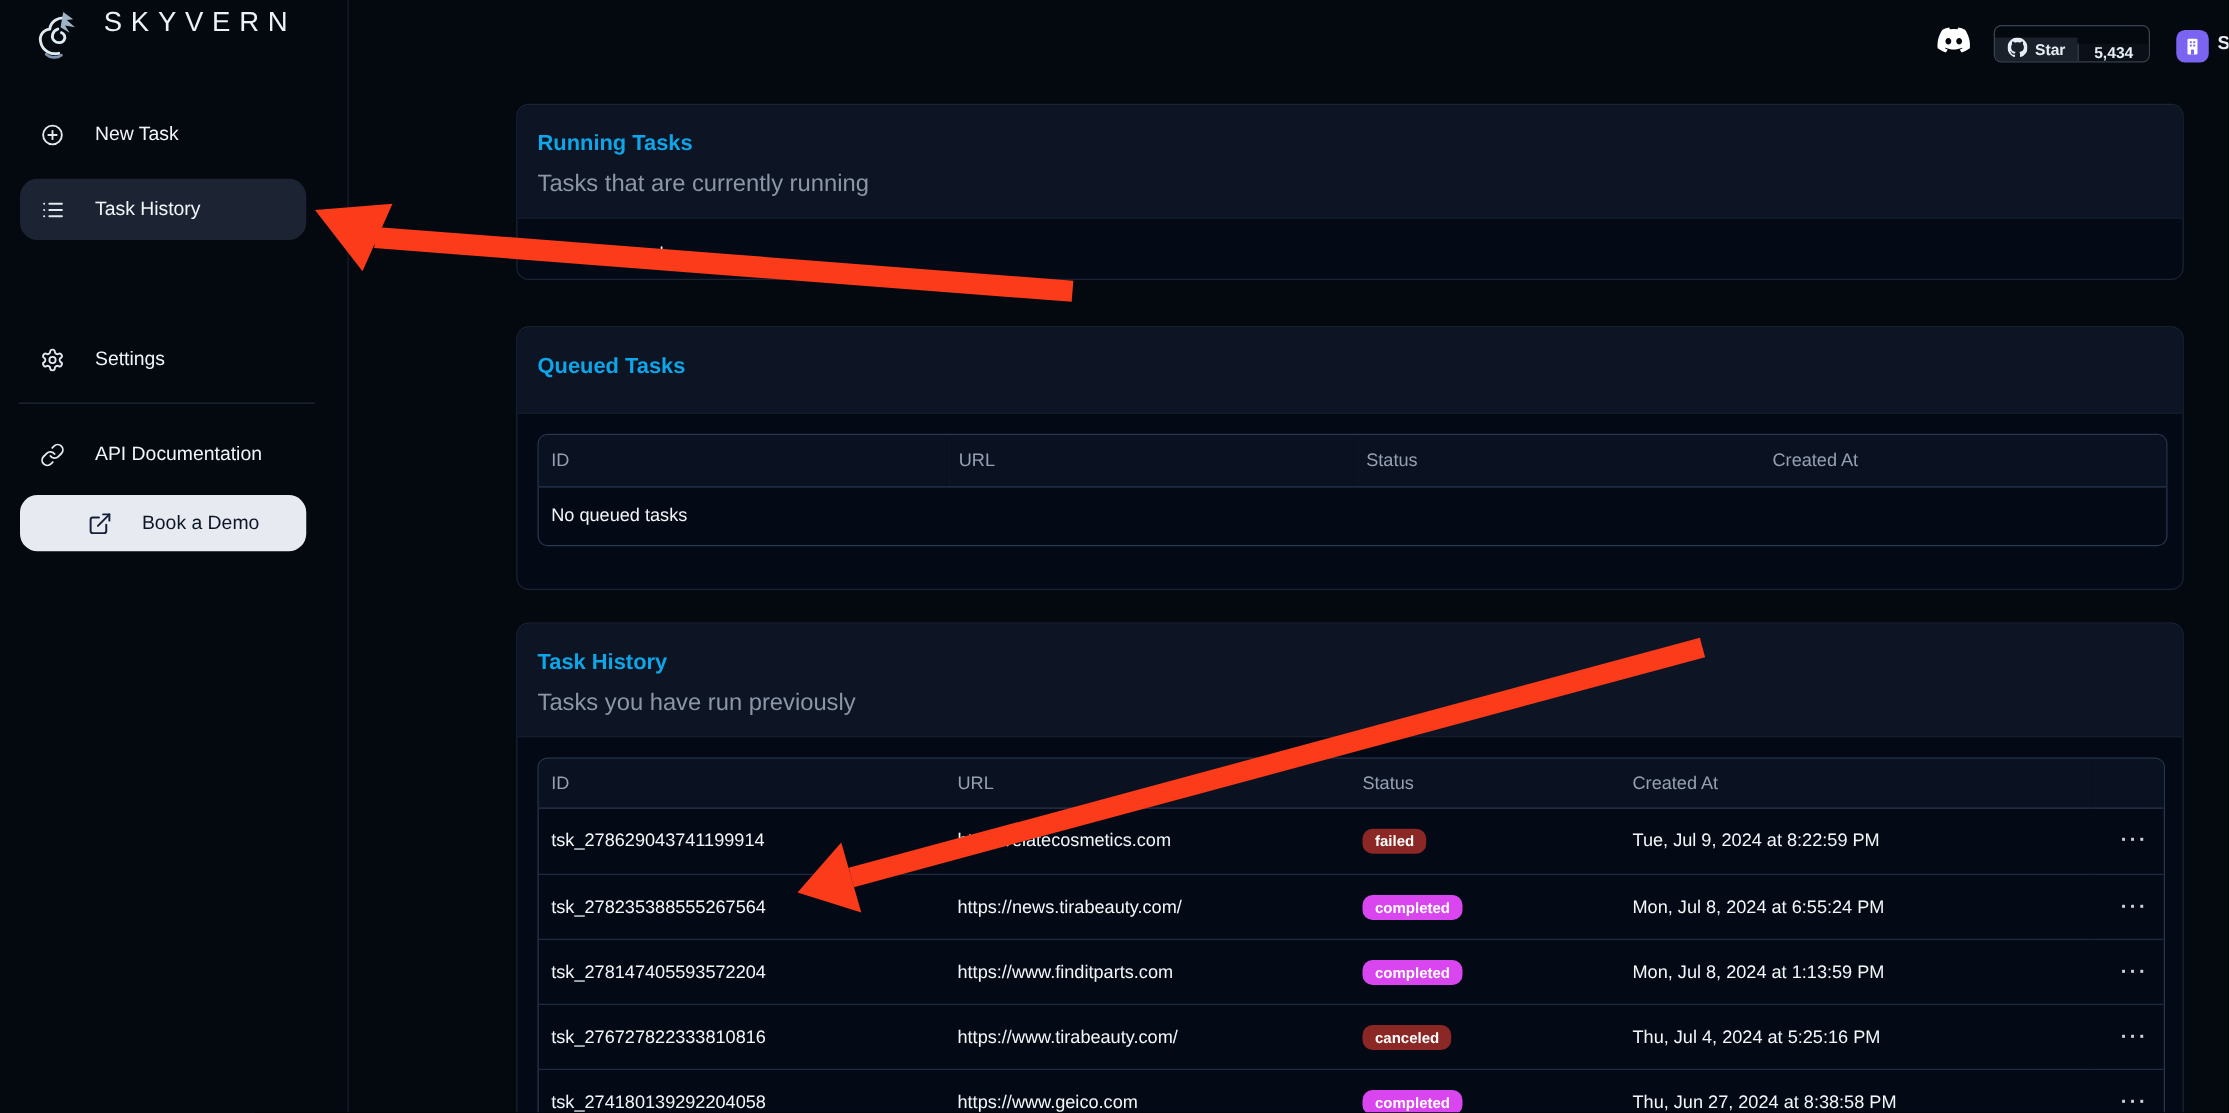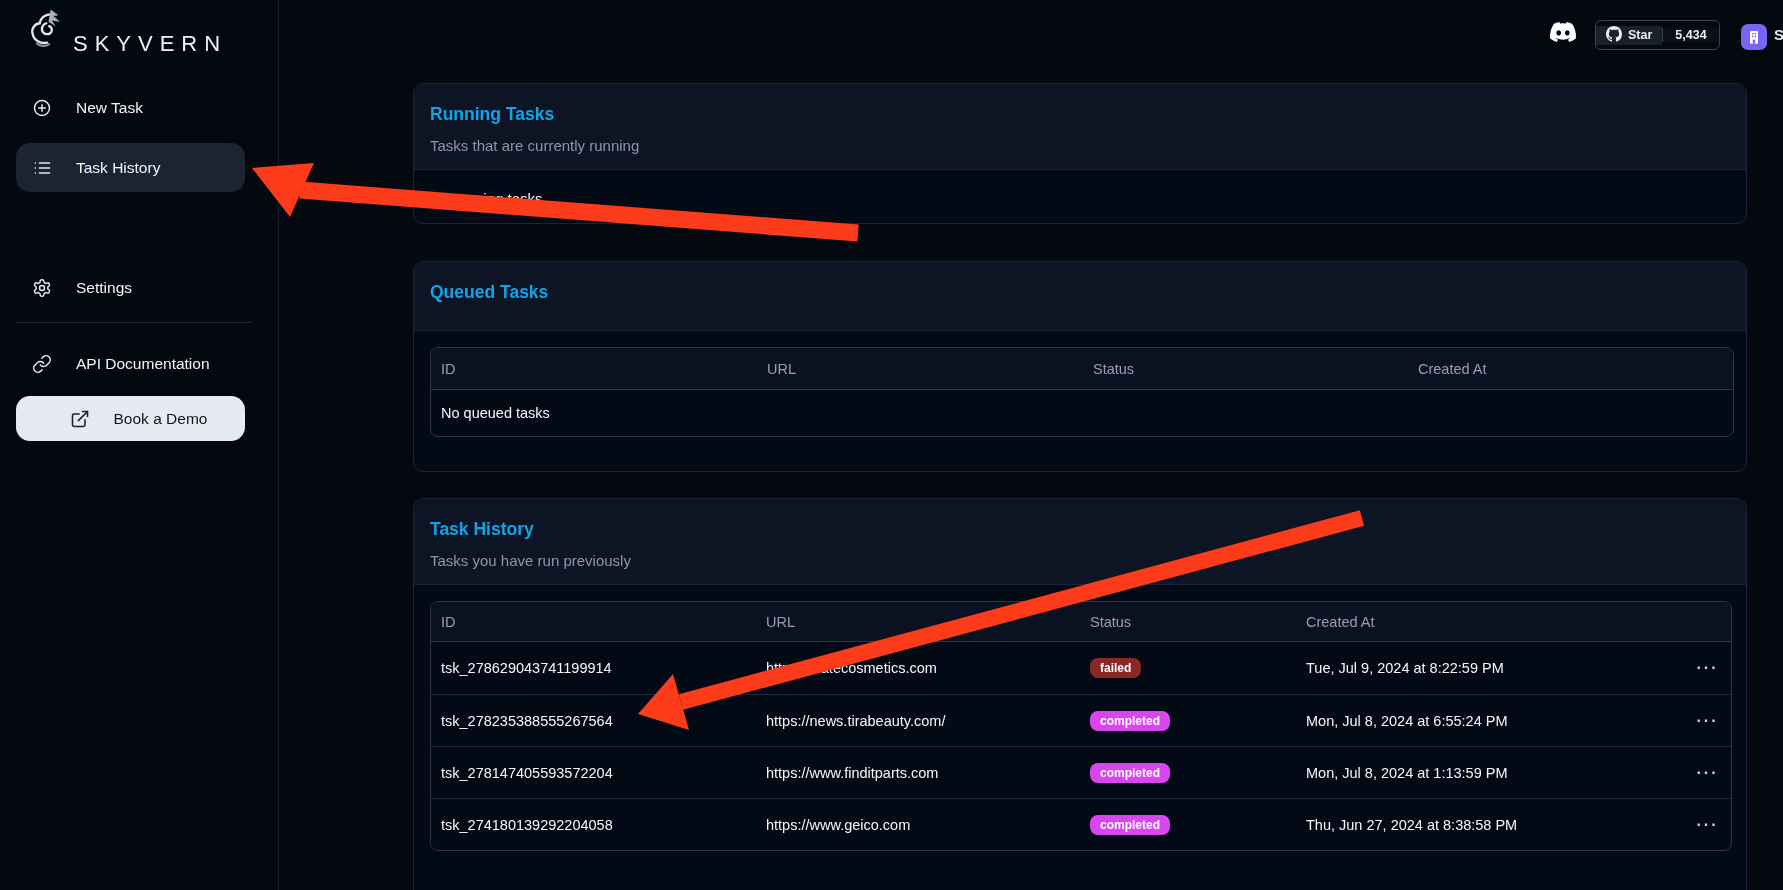--- a/index.html
+++ b/index.html
@@ -1,49 +1,49 @@
 <!DOCTYPE html>
 <html><head>
 <meta charset="utf-8">
 <style>
   * { margin:0; padding:0; box-sizing:border-box; }
   body { font-family:"Liberation Sans", sans-serif; background:#000; }
   .app { position:relative; width:1783px; height:890px; background:#04080f; overflow:hidden; color:#f1f5f9; }
 
   
   .sidebar { position:absolute; left:0; top:0; width:279px; height:890px; border-right:1px solid #141d2e; }
-  .logo { position:absolute; left:24px; top:5px; display:flex; align-items:flex-end; gap:3px; }
+  .logo { position:absolute; left:24px; top:5px; display:flex; align-items:flex-start; gap:13px; }
   .wordmark { font-size:22px; letter-spacing:7px; color:#edf2f8; font-weight:400; }
   .nav-item { position:absolute; left:16px; width:229px; height:49px; border-radius:14px;
               display:flex; align-items:center; padding-left:16px; gap:24px; cursor:pointer; }
   .nav-item .lbl { font-size:15.5px; color:#f1f5f9; }
   .nav-item.active { background:#1c2433; }
   .nav-item.demo { background:#e7ebf1;justify-content:center; }
   .nav-item.demo .lbl { color:#0d1526; }
   .icon20 { width:20px; height:20px; flex:0 0 20px; }
   .side-divider { position:absolute; left:15px; top:322px; width:237px; height:1px; background:#1e2838; }
 
   
   .discord-btn { position:absolute; left:1547px; top:19px; width:32px; height:30px; cursor:pointer; }
-  .gh-widget { position:absolute; left:1595px; top:20px; height:30px; display:flex; align-items:center;
+  .gh-widget { position:absolute; left:1595px; top:20px; height:30px; display:flex; align-items:flex-end;
                border:1px solid #3a4350; border-radius:6px; overflow:hidden; cursor:pointer;
                font-size:12.5px; font-weight:bold; color:#e6edf3; }
   .gh-star { background:#1b212b; display:flex; align-items:center; gap:6px; padding:0 10px; }
   .gh-count { background:#0b1018; border-left:1px solid #3a4350; display:flex; align-items:center; padding:0 12px; }
   .avatar { position:absolute; left:1741px; top:24px; width:26px; height:26px; border-radius:7px;
             background:#7a64f1; display:flex; align-items:center; justify-content:center; cursor:pointer; }
   .user-name { position:absolute; left:1774px; top:26px; font-size:15px; font-weight:bold; color:#e7ecf3; white-space:nowrap; }
 
   
   .card { position:absolute; left:413px; width:1334px; background:#040a15;
           border:1px solid #1b2436; border-radius:10px; }
   .card-header { background:#0d1524; border-bottom:1px solid #1b2436;
                  border-radius:9px 9px 0 0; padding:20px 16px 15px; }
   .card-title { font-size:17.5px; font-weight:bold; color:#0ea5e9; margin-bottom:12px; }
-  .card-sub { font-size:15px; color:#8b96a7; }
+  .card-sub { font-size:19px; color:#8b96a7; }
   .card-running { top:83px; height:141px; }
   .card-queued  { top:261px; height:211px; }
   .card-history { top:498px; height:520px; }
   .card-empty-line { height:56px; display:flex; align-items:center; padding:0 16px; font-size:15px; color:#f4f7fa; }
   .card-content { padding:16px 16px 0; }
 
   table.tasks { width:1302px; border-collapse:separate; border-spacing:0; table-layout:fixed;
                 border:1px solid #293650; border-radius:8px; overflow:hidden; font-size:14.5px; }
   table.tasks thead th { background:#0a1120; color:#95a1b2; font-weight:400; text-align:left;
                          padding:0 0 0 10px; border-bottom:1px solid #293650; }
@@ -247,20 +247,27 @@
               <td class="c-actions"><span class="dots">···</span></td>
             </tr>
             <tr>
               <td class="c-id">tsk_278147405593572204</td>
               <td class="c-url">https://www.finditparts.com</td>
               <td class="c-status"><span class="badge badge-green">completed</span></td>
               <td class="c-created">Mon, Jul 8, 2024 at 1:13:59 PM</td>
               <td class="c-actions"><span class="dots">···</span></td>
             </tr>
             <tr>
+              <td class="c-id">tsk_276727822333810816</td>
+              <td class="c-url">https://www.tirabeauty.com/</td>
+              <td class="c-status"><span class="badge badge-red">canceled</span></td>
+              <td class="c-created">Thu, Jul 4, 2024 at 5:25:16 PM</td>
+              <td class="c-actions"><span class="dots">···</span></td>
+            </tr>
+            <tr>
               <td class="c-id">tsk_274180139292204058</td>
               <td class="c-url">https://www.geico.com</td>
               <td class="c-status"><span class="badge badge-green">completed</span></td>
               <td class="c-created">Thu, Jun 27, 2024 at 8:38:58 PM</td>
               <td class="c-actions"><span class="dots">···</span></td>
             </tr>
           </tbody>
       </table>
     </div>
   </section>

